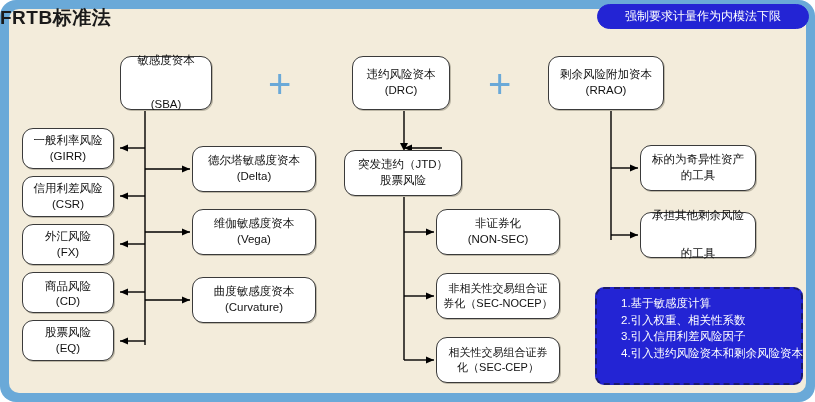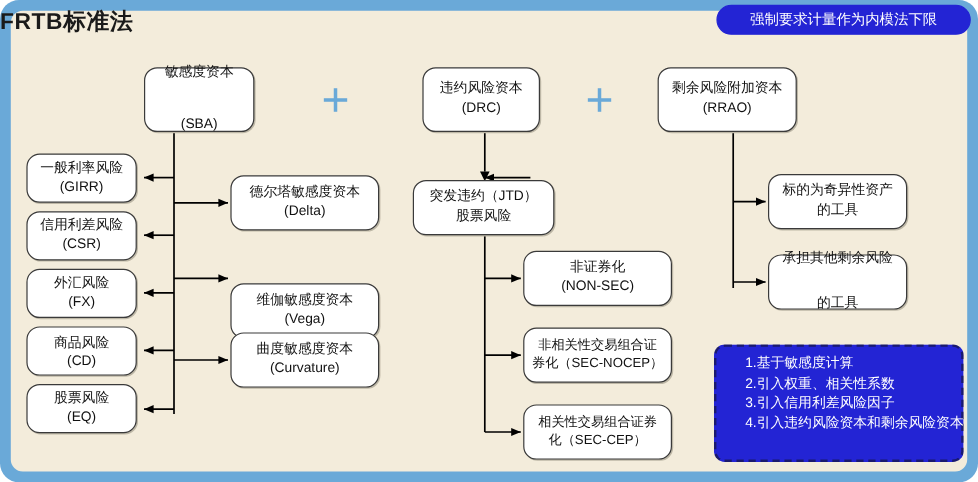--- a/index.html
+++ b/index.html
@@ -192,21 +192,21 @@
   </div>
   <div class="node" style="left:22px; top:320px; width:92px; height:41px;">
     <span>股票风险</span>
     <span class="l2">(EQ)</span>
   </div>
 
   <div class="node" style="left:192px; top:146px; width:124px; height:46px;">
     <span>德尔塔敏感度资本</span>
     <span class="l2">(Delta)</span>
   </div>
-  <div class="node" style="left:192px; top:209px; width:124px; height:46px;margin-top:27px;">
+  <div class="node" style="left:192px; top:209px; width:124px; height:46px;">
     <span>维伽敏感度资本</span>
     <span class="l2">(Vega)</span>
   </div>
   <div class="node" style="left:192px; top:277px; width:124px; height:46px;">
     <span>曲度敏感度资本</span>
     <span class="l2">(Curvature)</span>
   </div>
 
   <div class="node" style="left:344px; top:150px; width:118px; height:46px;">
     <span>突发违约（JTD）</span>

